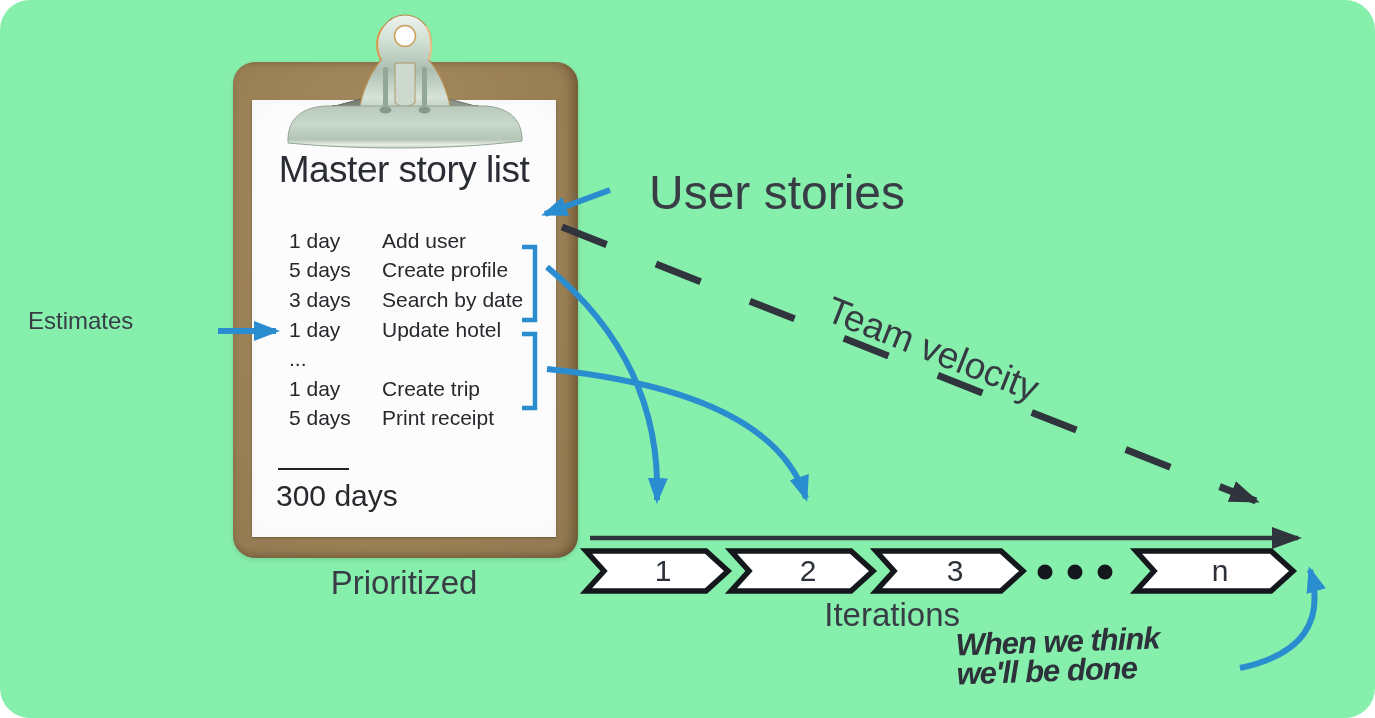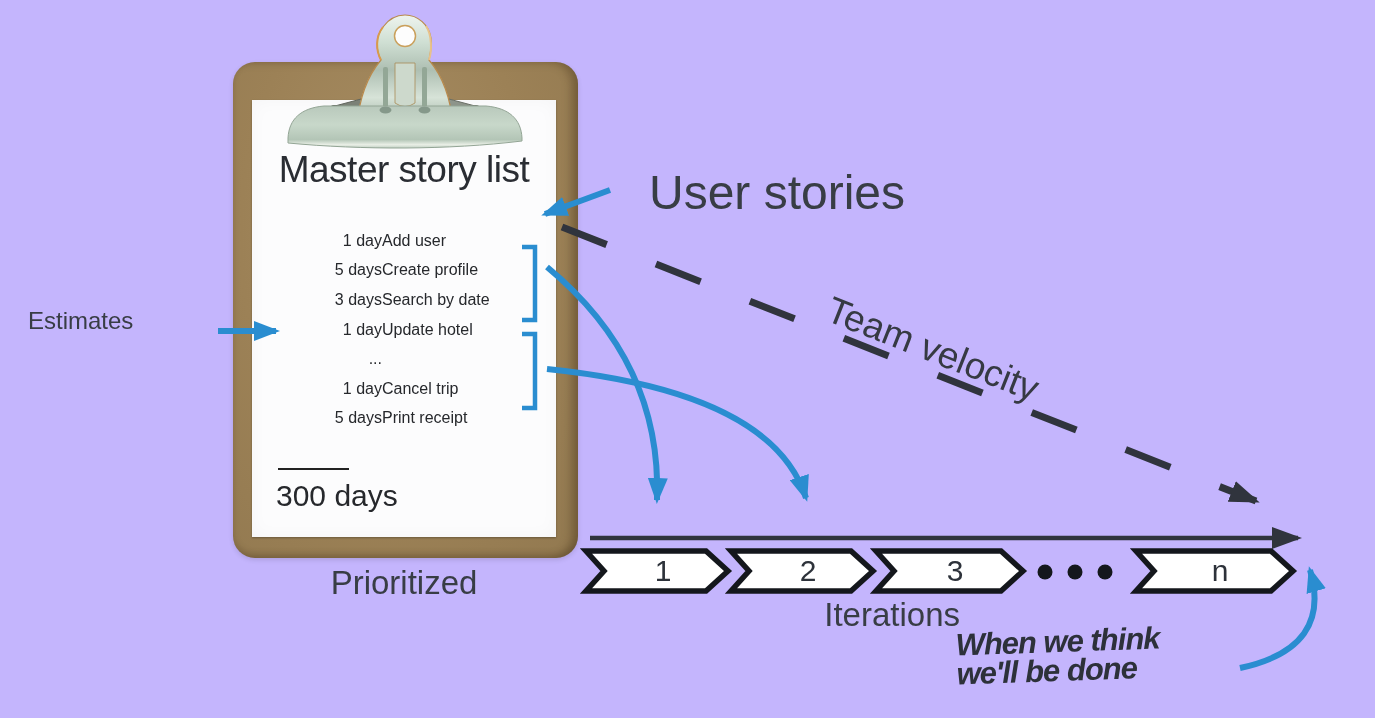--- a/index.html
+++ b/index.html
@@ -1,30 +1,30 @@
 <!DOCTYPE html>
 <html><head>
 <meta charset="utf-8">
 <style>
   html,body{margin:0;padding:0;background:#fff;}
-  .canvas{position:relative;width:1375px;height:718px;background:#c4b5fd;overflow:hidden;
-          font-family:"Liberation Sans",sans-serif;color:#30343d;}
+  .canvas{position:relative;width:1375px;height:718px;background:#86efac;overflow:hidden;
+          font-family:"Liberation Sans",sans-serif;color:#30343d;border-radius:30px;}
 
   
   .board{position:absolute;left:233px;top:62px;width:345px;height:496px;border-radius:22px;z-index:1;
          background:radial-gradient(ellipse at 45% 35%, #a78d63 0%, #9c8156 55%, #927950 100%);
          box-shadow:inset -7px 0 9px rgba(74,56,30,.38), inset 0 -4px 6px rgba(74,56,30,.22), 0 2px 5px rgba(0,0,0,.12);}
   .paper{position:absolute;left:252px;top:100px;width:304px;height:437px;background:#fcfcfd;z-index:2;
          box-shadow:0 1px 2px rgba(0,0,0,.30), inset 0 0 18px rgba(0,0,0,.03);}
   .clip-svg{position:absolute;left:280px;top:5px;z-index:3;}
 
   .msl-title{position:absolute;left:252px;top:149px;width:304px;text-align:center;z-index:4;
              font-size:37px;letter-spacing:-.5px;color:#2a2d33;}
   .story-list{position:absolute;left:289px;top:226px;z-index:4;}
-  .story-row{display:flex;height:29.6px;align-items:center;font-size:16px;color:#26282c;text-align:right;}
+  .story-row{display:flex;height:29.6px;align-items:center;font-size:21px;color:#26282c;}
   .est{width:93px;flex:none;}
   .sum-line{position:absolute;left:278px;top:468px;width:71px;border-top:2.5px solid #222;z-index:4;}
   .total{position:absolute;left:276px;top:479px;font-size:30px;color:#26282c;z-index:4;}
   .caption-prioritized{position:absolute;left:252px;top:564px;width:304px;text-align:center;
                        font-size:33px;color:#383d45;z-index:4;}
 
   
   .label-user-stories{position:absolute;left:613px;top:165px;font-size:48px;color:#383d45;z-index:5;margin-left:36px;}
   .label-estimates{position:absolute;left:28px;top:307px;font-size:24px;color:#383d45;z-index:5;}
   .label-velocity{position:absolute;left:836px;top:289px;font-size:37px;color:#363a43;z-index:5;
@@ -99,21 +99,21 @@
     <div class="story-row">
       <span class="est">1 day</span>
       <span class="story">Update hotel</span>
     </div>
     <div class="story-row">
       <span class="est">...</span>
       <span class="story"></span>
     </div>
     <div class="story-row">
       <span class="est">1 day</span>
-      <span class="story">Cancel trip</span>
+      <span class="story">Create trip</span>
     </div>
     <div class="story-row">
       <span class="est">5 days</span>
       <span class="story">Print receipt</span>
     </div>
   </div>
 
   <div class="sum-line"></div>
   <div class="total">300 days</div>
   <div class="caption-prioritized">Prioritized</div>

